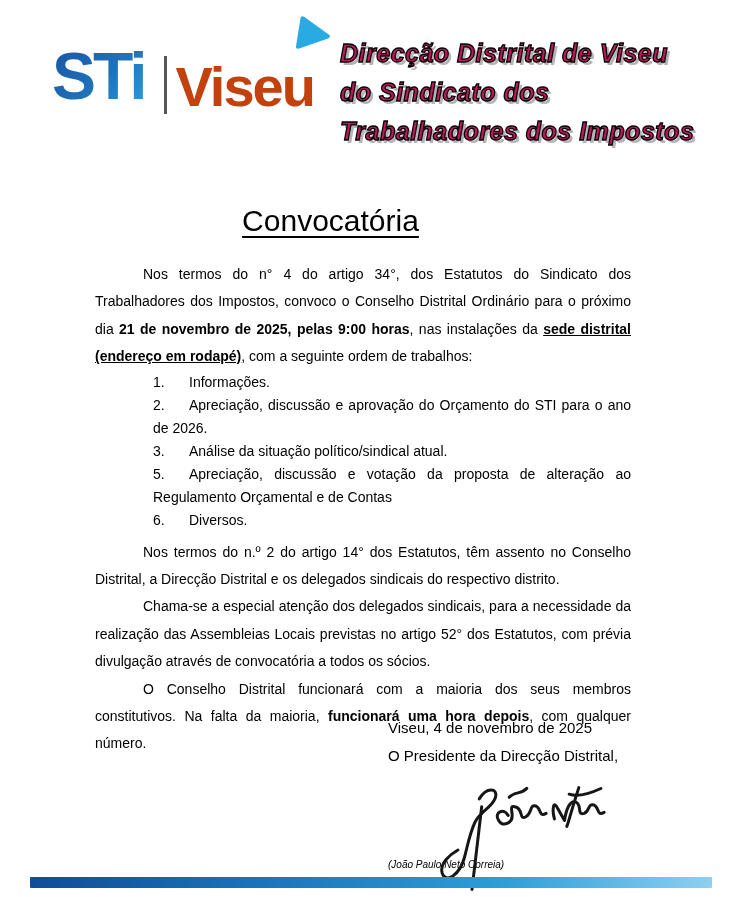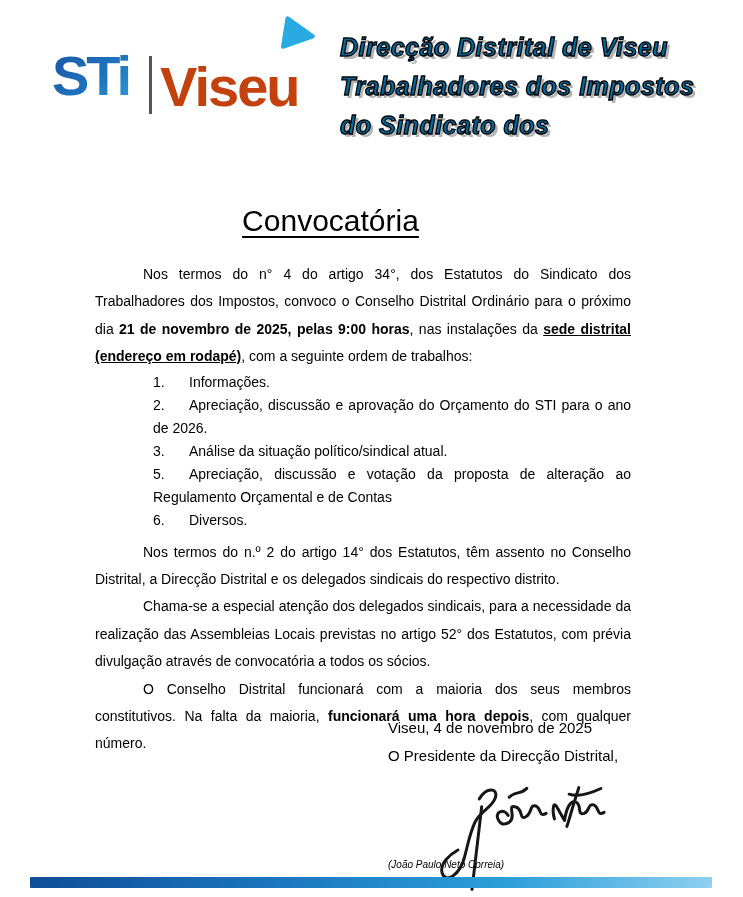--- a/index.html
+++ b/index.html
@@ -4,36 +4,36 @@
 <style>
   html,body{margin:0;padding:0;background:#e9e9e9;}
   .page{
     position:relative;width:743px;height:897px;background:#ffffff;
     font-family:"Liberation Sans","DejaVu Sans",sans-serif;color:#000;
     overflow:hidden;margin:0 auto;
   }
   
   .logo{position:absolute;left:52px;top:22px;height:100px;display:flex;align-items:flex-end;}
   .logo-sti{
-    font-size:56px;font-weight:800;line-height:92px;letter-spacing:-3px;
+    font-size:66px;font-weight:800;line-height:92px;letter-spacing:-3px;
     background:linear-gradient(135deg,#1a4f9e 0%,#1e74bd 55%,#35a7e0 100%);
     -webkit-background-clip:text;background-clip:text;color:transparent;
     position:relative;padding-right:6px;
   }
   .logo-play{position:absolute;top:-4px;right:-16px;transform:rotate(9deg);}
   .logo-divider{width:3px;height:58px;background:#55565a;margin:0 8px 8px 14px;}
   .logo-viseu{
     font-size:56px;font-weight:800;letter-spacing:-2px;line-height:66px;
     color:#c2410c;margin-bottom:2px;
   }
   
   .org{
-    position:absolute;left:340px;top:28px;width:400px;
+    position:absolute;left:340px;top:34px;width:400px;
     font-size:25px;font-weight:800;font-style:italic;line-height:39px;
-    color:#0369a1;-webkit-text-stroke:1.3px #000;
+    color:#be185d;-webkit-text-stroke:1.3px #000;
     text-shadow:3px 3px 0 #b4b4b4;letter-spacing:.5px;white-space:nowrap;
   }
   
   .doc-title{
     position:absolute;top:204px;left:0;width:611px;box-sizing:border-box;
     padding-left:50px;text-align:center;font-size:30px;
   }
   .doc-title span{text-decoration:underline;text-underline-offset:5px;text-decoration-thickness:2px;}
   
   .content{
@@ -69,22 +69,22 @@
     <div class="logo-sti">STi</div>
     <svg class="logo-play" width="34" height="34" viewBox="0 0 34 34">
       <polygon points="4,2 32,16 4,31" fill="#29abe2" stroke="#29abe2" stroke-width="4" stroke-linejoin="round"></polygon>
     </svg>
     <div class="logo-divider"></div>
     <div class="logo-viseu">Viseu</div>
   </div>
 
   <div class="org">
     <div>Direcção Distrital de Viseu</div>
+    <div>do Sindicato dos</div>
     <div>Trabalhadores dos Impostos</div>
-    <div>do Sindicato dos</div>
   </div>
 
   <div class="doc-title">
     <span>Convocatória</span>
   </div>
 
   <div class="content">
 
     <p><span>Nos termos do n° 4 do artigo 34°, dos Estatutos do Sindicato dos Trabalhadores dos Impostos, convoco o Conselho Distrital Ordinário para o próximo dia </span><span class="seg-bold">21 de novembro de 2025, pelas 9:00 horas</span><span>, nas instalações da </span><span class="seg-boldu">sede distrital (endereço em rodapé)</span><span>, com a seguinte ordem de trabalhos:</span></p>
 

